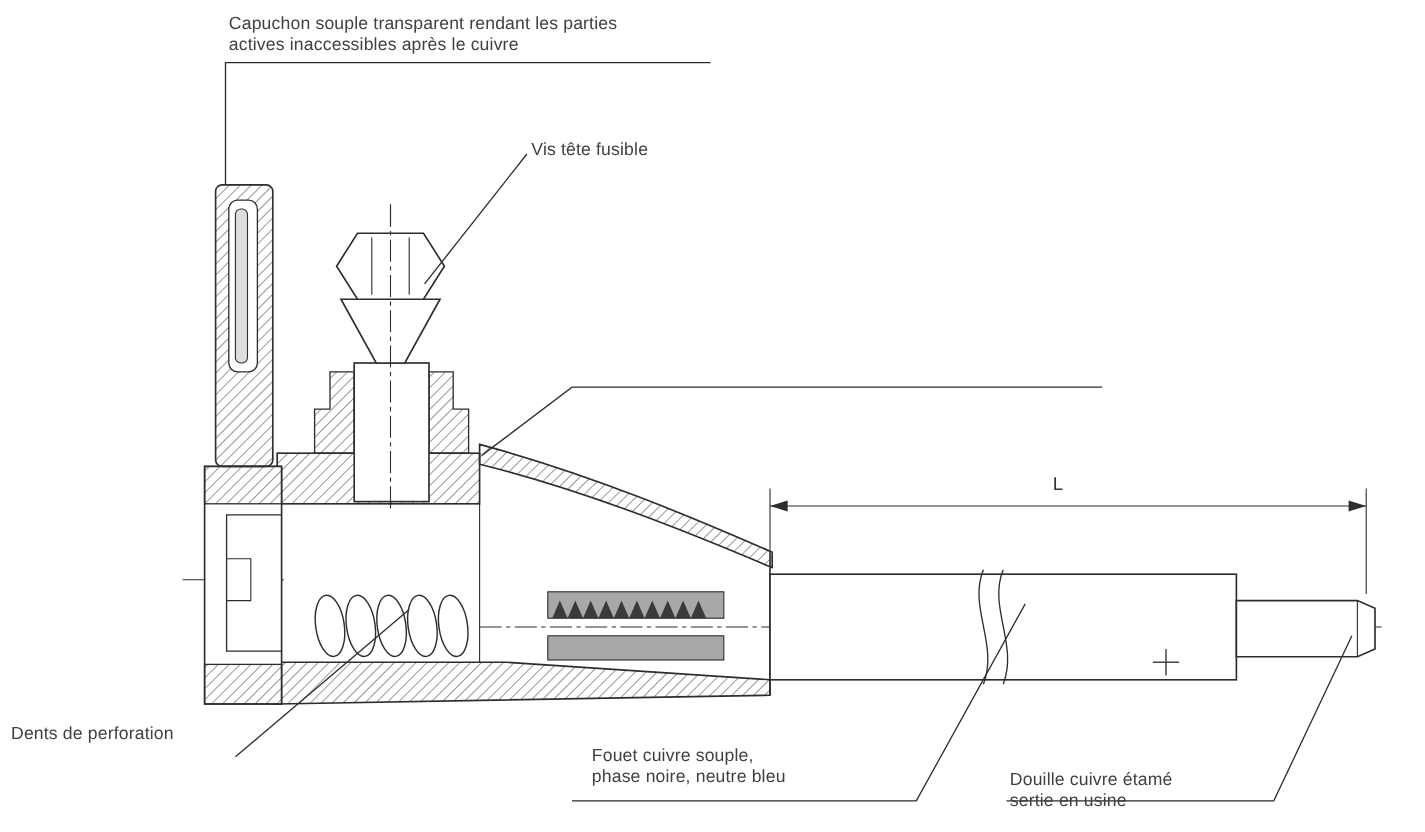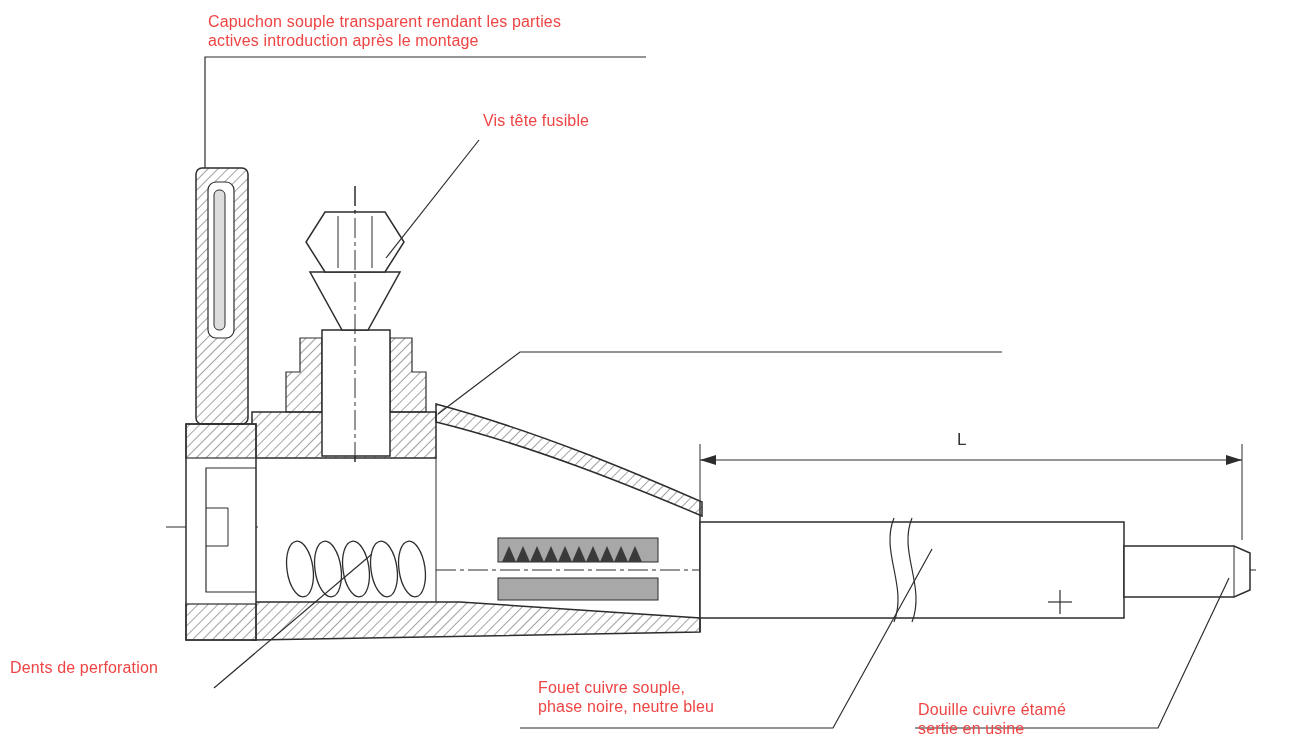--- a/index.html
+++ b/index.html
@@ -2,26 +2,26 @@
 <html><head>
 <meta charset="utf-8">
 <style>
   html,body{margin:0;padding:0;background:#ffffff;}
   .stage{
     position:relative;width:1295px;height:756px;background:#ffffff;
     font-family:"Liberation Sans",sans-serif;overflow:hidden;
   }
   .drawing{position:absolute;left:0;top:0;}
   .label{
-    position:absolute;color:#ef4444;font-size:16px;line-height:1.2;
+    position:absolute;color:#404040;font-size:16px;line-height:1.2;
     letter-spacing:.15px;white-space:nowrap;
   }
   .label--dim{font-size:17px;color:#333;}
   .lab-capuchon{left:208px;top:12px;}
-  .lab-vis{left:483px;top:111px;}
+  .lab-vis{left:483px;top:127px;}
   .lab-capot{left:523px;top:297px;}
   .lab-L{left:957px;top:430px;}
   .lab-dents{left:10px;top:658px;}
   .lab-fouet{left:538px;top:678px;}
   .lab-douille{left:918px;top:678px;margin-top:22px;}
 </style>
 </head>
 <body>
 
 <div class="stage">
@@ -112,21 +112,21 @@
     </g>
 
     <g stroke="#2d2d2d" stroke-width="1.2" fill="none">
       <path d="M1048,602 H1072"></path>
       <path d="M1060,590 V614"></path>
     </g>
   </svg>
 
   <div class="label lab-capuchon">
     <div>Capuchon souple transparent rendant les parties</div>
-    <div>actives introduction après le montage</div>
+    <div>actives inaccessibles après le cuivre</div>
   </div>
 
   <div class="label lab-vis">
     <div>Vis tête fusible</div>
   </div>
 
 
   <div class="label label--dim lab-L">
     <div>L</div>
   </div>

